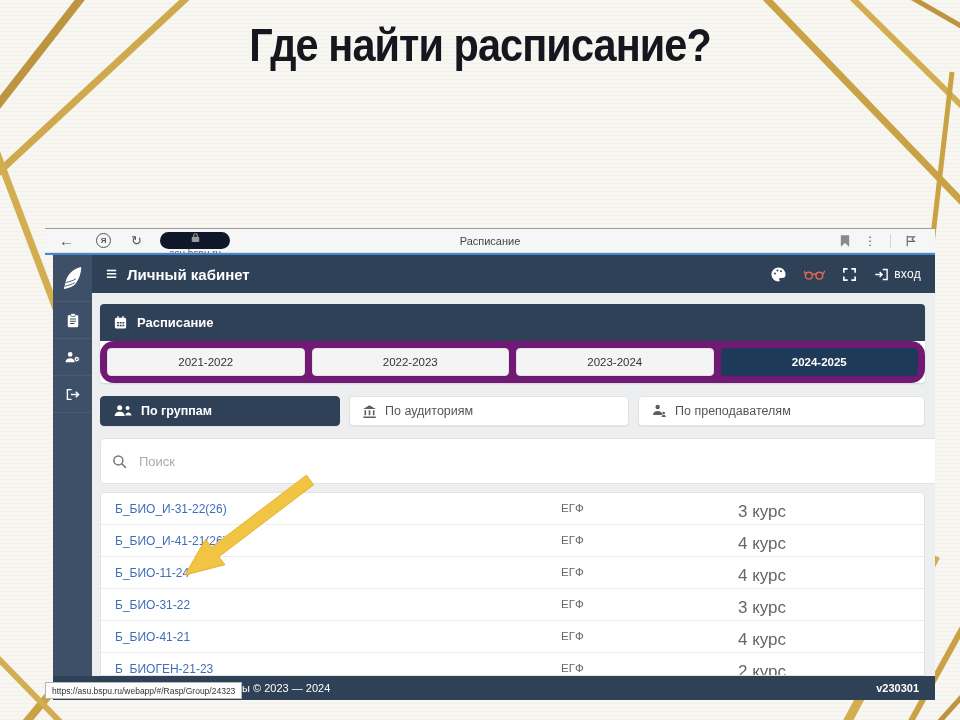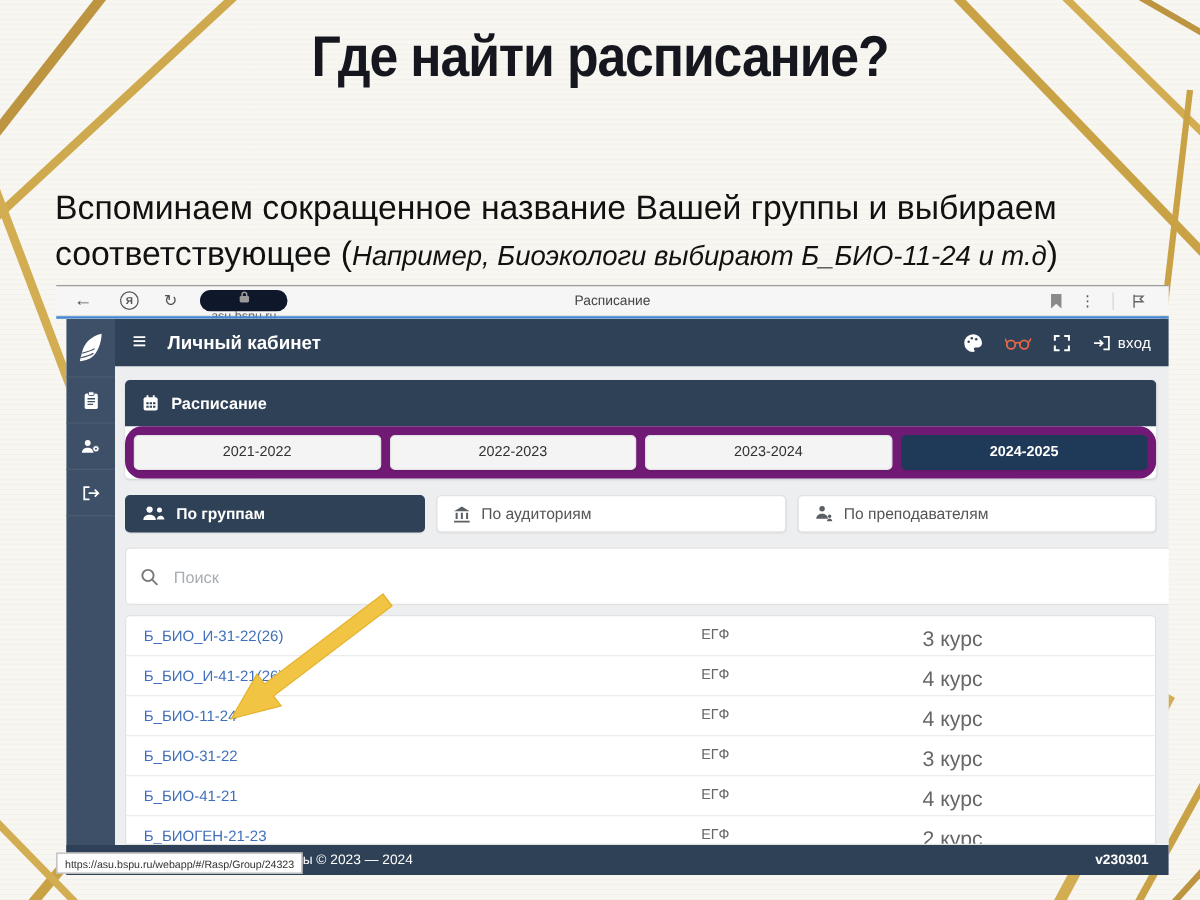--- a/index.html
+++ b/index.html
@@ -40,21 +40,21 @@
 
   .app{position:absolute;left:8px;top:27px;width:882px;height:445px;background:#eceef0;overflow:hidden;}
   .sidebar{position:absolute;left:0;top:0;width:39px;height:445px;background:#3e5067;z-index:2;}
   .logo{height:46px;display:flex;align-items:center;justify-content:center;border-bottom:1px solid #4a5b72;}
   .sideicons{display:flex;flex-direction:column;align-items:center;}
   .sideicon{width:39px;height:36px;display:flex;align-items:center;justify-content:center;
     border-bottom:1px solid #4a5b72;cursor:pointer;}
   .appheader{position:absolute;left:39px;top:0;width:843px;height:38px;background:#2f4156;
     display:flex;align-items:center;color:#fff;}
   .burger{font-size:19px;margin-left:14px;cursor:pointer;}
-  .apptitle{font-size:15px;font-weight:700;margin-left:17px;}
+  .apptitle{font-size:15px;font-weight:700;margin-left:10px;}
   .hdr-right{margin-left:auto;display:flex;align-items:center;gap:17px;padding-right:14px;}
   .hicon{display:flex;align-items:center;cursor:pointer;}
   .login{display:flex;align-items:center;gap:5px;font-size:12px;font-weight:400;letter-spacing:.3px;cursor:pointer;}
 
   .main{position:absolute;left:39px;top:38px;width:843px;height:383px;padding:0;box-sizing:border-box;}
   .card1{position:absolute;left:8px;top:11px;width:825px;border-radius:4px;overflow:hidden;
     box-shadow:0 1px 2px rgba(0,0,0,.12);background:#fff;}
   .card1-hd{height:37px;background:#2f4156;color:#fff;display:flex;align-items:center;gap:9px;
     padding-left:13px;font-size:13px;font-weight:700;}
   .yeartabs{display:flex;gap:7px;padding:7px 7px;background:#701a75;border-radius:14px;}
@@ -112,24 +112,20 @@
       <path d="M18 732 L135 592" stroke-width="8" stroke="#c9a245"></path>
       <path d="M-8 652 L70 732" stroke-width="6" stroke="#d3ad52"></path>
       <path d="M936 556 L842 732" stroke-width="9" stroke="#d3ad52"></path>
       <path d="M968 618 L905 732" stroke-width="6" stroke="#c9a245"></path>
       <path d="M968 690 L930 732" stroke-width="5" stroke="#bd9440"></path>
     </g>
   </svg>
 
   <div class="content">
     <div class="title">Где найти расписание?</div>
-    <div class="bodytext">
-      <span>Вспоминаем сокращенное название Вашей группы и выбираем</span><br>
-      <span>соответствующее (</span><span class="em">Например, Биоэкологи выбирают Б_БИО-11-24 и т.д</span><span>)</span>
-    </div>
 
     <div class="shot">
 
       <div class="chrome">
         <span class="cicon back">←</span>
         <span class="cicon sitecircle">Я</span>
         <span class="cicon reload">↻</span>
         <span class="urlpill">
           <span style="display:flex;">
             <svg viewBox="0 0 12 14" width="9" height="11">

